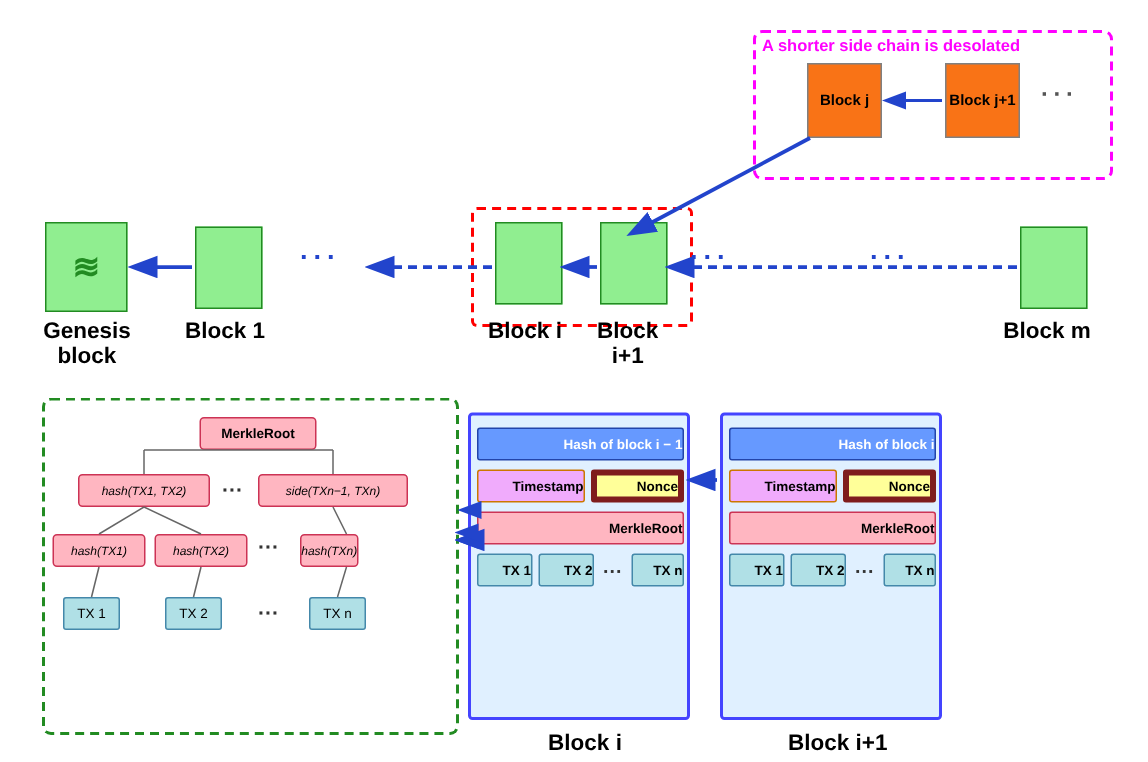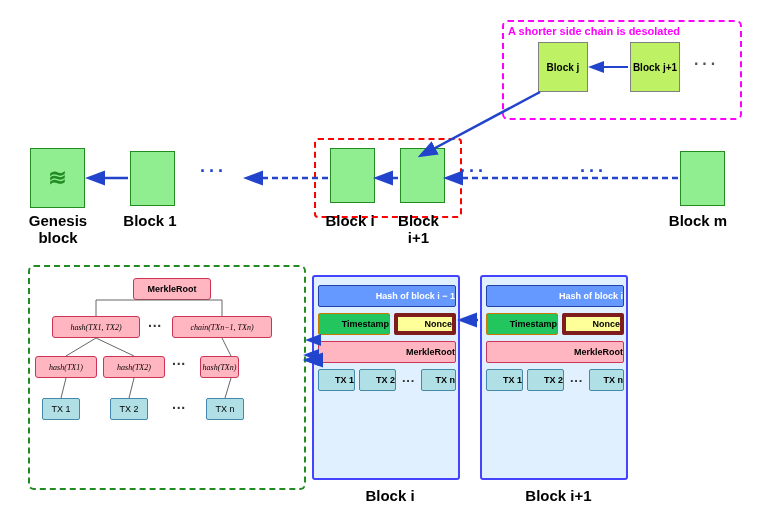--- a/index.html
+++ b/index.html
@@ -48,21 +48,21 @@
     
     .blocki { width: 45px; height: 55px; left: 330px; top: 148px; }
     
     .blockiplus1 { width: 45px; height: 55px; left: 400px; top: 148px; }
     
     .blockm { width: 45px; height: 55px; left: 680px; top: 151px; }
 
     
     .block-gray {
       position: absolute;
-      background: #bef264;
+      background: #f97316;
       border: 1.5px solid #808080;
       display: flex;
       align-items: center;
       justify-content: center;
       font-size: 10px;
       font-weight: bold;
       text-align: center;
     }
     .blockj { width: 50px; height: 50px; left: 538px; top: 42px; }
     .blockjplus1 { width: 50px; height: 50px; left: 630px; top: 42px; }
@@ -125,21 +125,21 @@
     }
 
     
     .hash-row {
       background: #6699FF;
       color: #fff;
       border: 1px solid #2244AA;
     }
     
     .ts-row {
-      background: #22c55e;
+      background: #f0abfc;
       border: 1px solid #CC7700;
     }
     
     .nonce-row {
       background: #FFFF99;
       border: 4px solid #7f1d1d;
     }
     
     .merkle-row {
       background: #FFB6C1;
@@ -165,21 +165,20 @@
       position: absolute;
       background: #FFB6C1;
       border: 1px solid #CC3355;
       border-radius: 3px;
       display: flex;
       align-items: center;
       justify-content: center;
       font-size: 8px;
       text-align: center;
       font-style: italic;
-      font-family: Liberation Serif, serif;
     }
     .tx-node {
       position: absolute;
       background: #B0E0E6;
       border: 1px solid #4488AA;
       border-radius: 2px;
       display: flex;
       align-items: center;
       justify-content: center;
       font-size: 9px;
@@ -255,21 +254,21 @@
   <div class="merkleroot-node" style="left:133px; top:278px; width:78px; height:22px;">
     <span>MerkleRoot</span>
   </div>
 
   <div class="merkle-node" style="left:52px; top:316px; width:88px; height:22px;">
     <span>hash(TX1, TX2)</span>
   </div>
 
   <div style="position:absolute; left:148px; top:318px; font-size:14px; font-weight:bold; color:#333;">···</div>
   <div class="merkle-node" style="left:172px; top:316px; width:100px; height:22px;">
-    <span>chain(TXn−1, TXn)</span>
+    <span>side(TXn−1, TXn)</span>
   </div>
 
   <div class="merkle-node" style="left:35px; top:356px; width:62px; height:22px;">
     <span>hash(TX1)</span>
   </div>
   <div class="merkle-node" style="left:103px; top:356px; width:62px; height:22px;">
     <span>hash(TX2)</span>
   </div>
   <div style="position:absolute; left:172px; top:356px; font-size:14px; font-weight:bold; color:#333;">···</div>
   <div class="merkle-node" style="left:200px; top:356px; width:39px; height:22px;">

